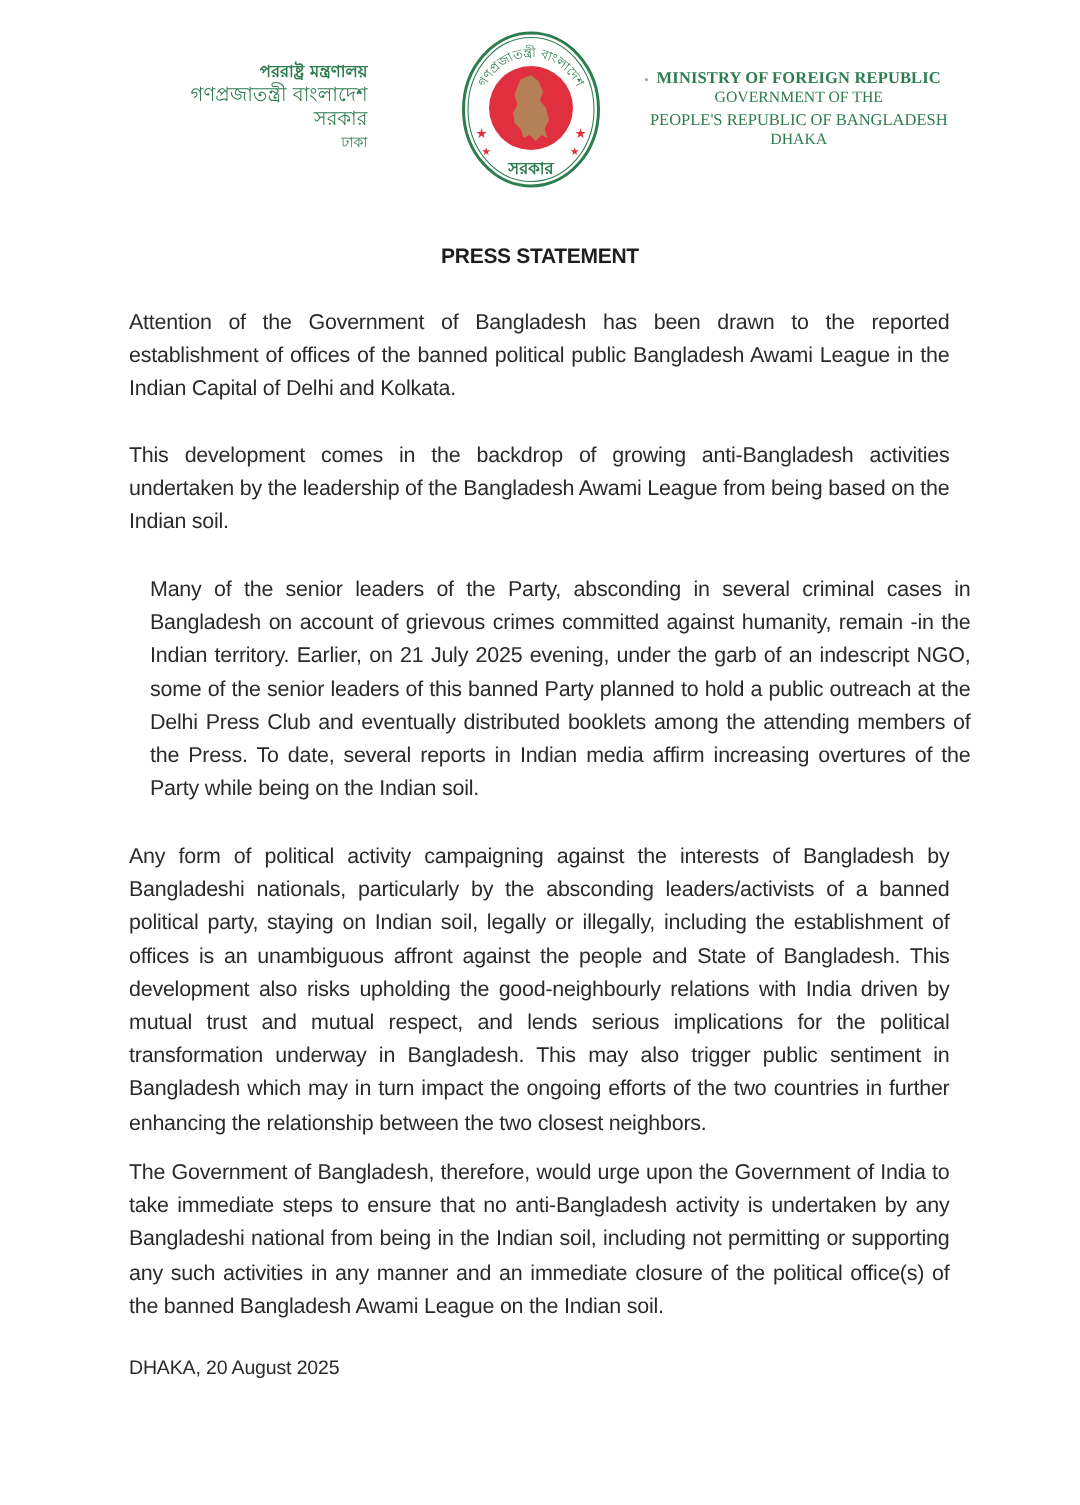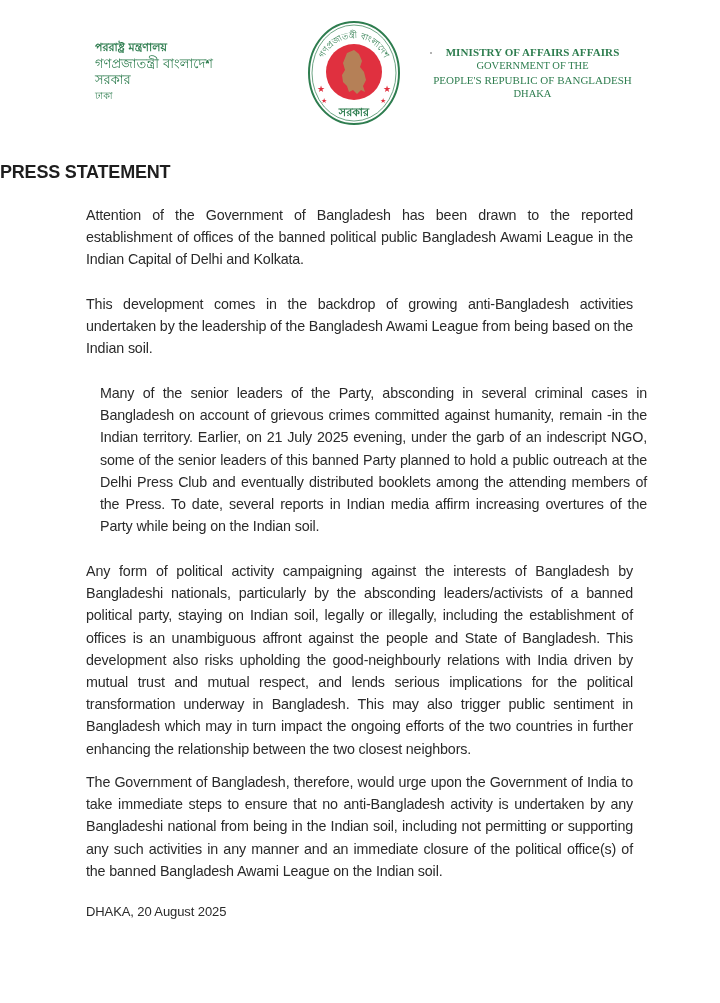--- a/index.html
+++ b/index.html
@@ -20,21 +20,21 @@
       top: 0;
       left: 0;
       width: 720px;
       height: 135px;
     }
     .lh-left {
       position: absolute;
       left: 95px;
       top: 40px;
       width: 150px;
-      text-align: left;
+      text-align: right;
       color: #2e7d4f;
       font-family: "DejaVu Sans", sans-serif;
     }
     .lh-left .l1 { font-size: 11px; font-weight: bold; line-height: 16px; }
     .lh-left .l2 { font-size: 13px; line-height: 16px; }
     .lh-left .l3 { font-size: 9.5px; line-height: 16px; }
     .seal {
       position: absolute;
       left: 307px;
       top: 20px;
@@ -61,22 +61,22 @@
       width: 2px;
       height: 2px;
       background: #9a9a9a;
       border-radius: 50%;
     }
     .doc-title {
       position: absolute;
       top: 162px;
       left: 0;
       width: 720px;
-      text-align: left;
-      font-size: 18px;
+      text-align: center;
+      font-size: 14px;
       font-weight: bold;
       color: #1e1e1e;
       letter-spacing: -0.2px;
     }
     .body-text {
       position: absolute;
       left: 86px;
       width: 547px;
       font-size: 14.3px;
       line-height: 22.2px;
@@ -125,21 +125,21 @@
       <text x="76" y="72" font-size="9" fill="#e0303f" font-family="DejaVu Sans, sans-serif">★</text>
       <text x="14" y="83" font-size="7" fill="#e0303f" font-family="DejaVu Sans, sans-serif">★</text>
       <text x="73" y="83" font-size="7" fill="#e0303f" font-family="DejaVu Sans, sans-serif">★</text>
       <text x="47" y="96" font-size="11" font-weight="bold" fill="#2e7d4f" text-anchor="middle" font-family="DejaVu Sans, sans-serif">সরকার</text>
     </svg>
   </div>
 
   <div class="lh-dot"></div>
 
   <div class="lh-right">
-    <div class="r1">MINISTRY OF AFFAIRS AFFAIRS</div>
+    <div class="r1">MINISTRY OF FOREIGN REPUBLIC</div>
     <div class="r2">GOVERNMENT OF THE</div>
     <div class="r3">PEOPLE'S REPUBLIC OF BANGLADESH</div>
     <div class="r4">DHAKA</div>
   </div>
 </div>
 
 <div class="doc-title">PRESS STATEMENT</div>
 
 <p class="body-text p1">Attention of the Government of Bangladesh has been drawn to the reported establishment of offices of the banned political public Bangladesh Awami League in the Indian Capital of Delhi and Kolkata.</p>
 <p class="body-text p2">This development comes in the backdrop of growing anti-Bangladesh activities undertaken by the leadership of the Bangladesh Awami League from being based on the Indian soil.</p>

